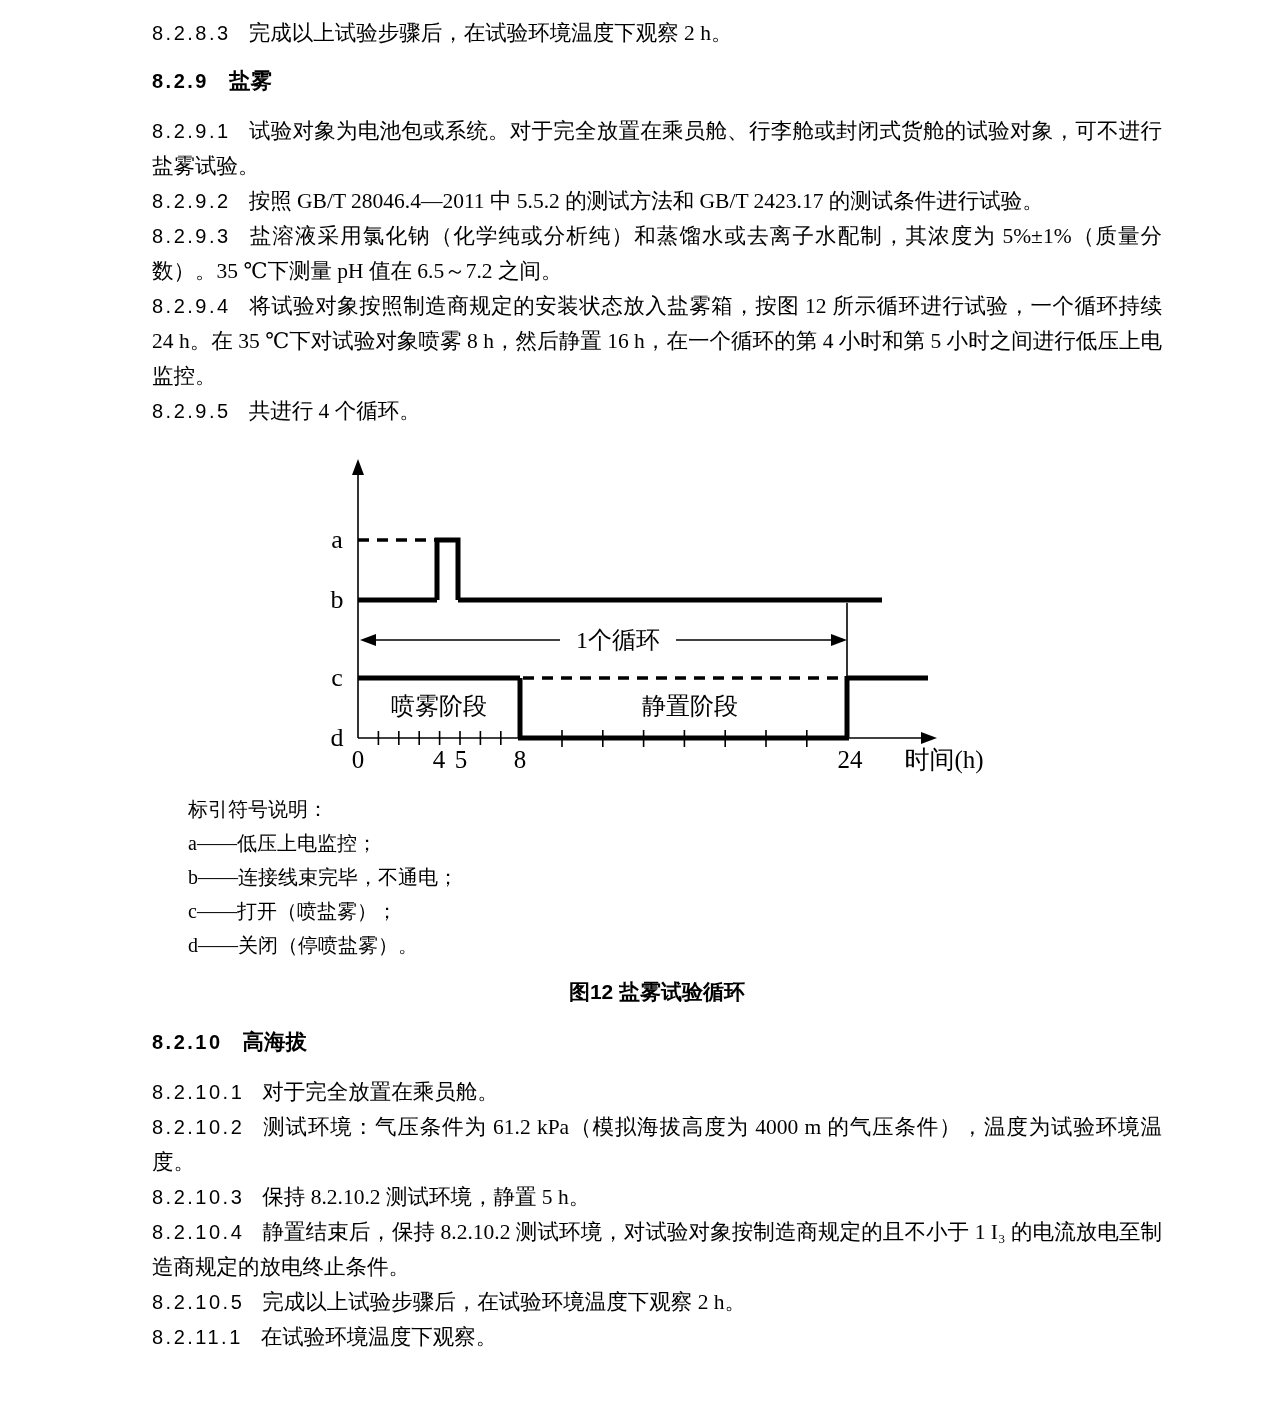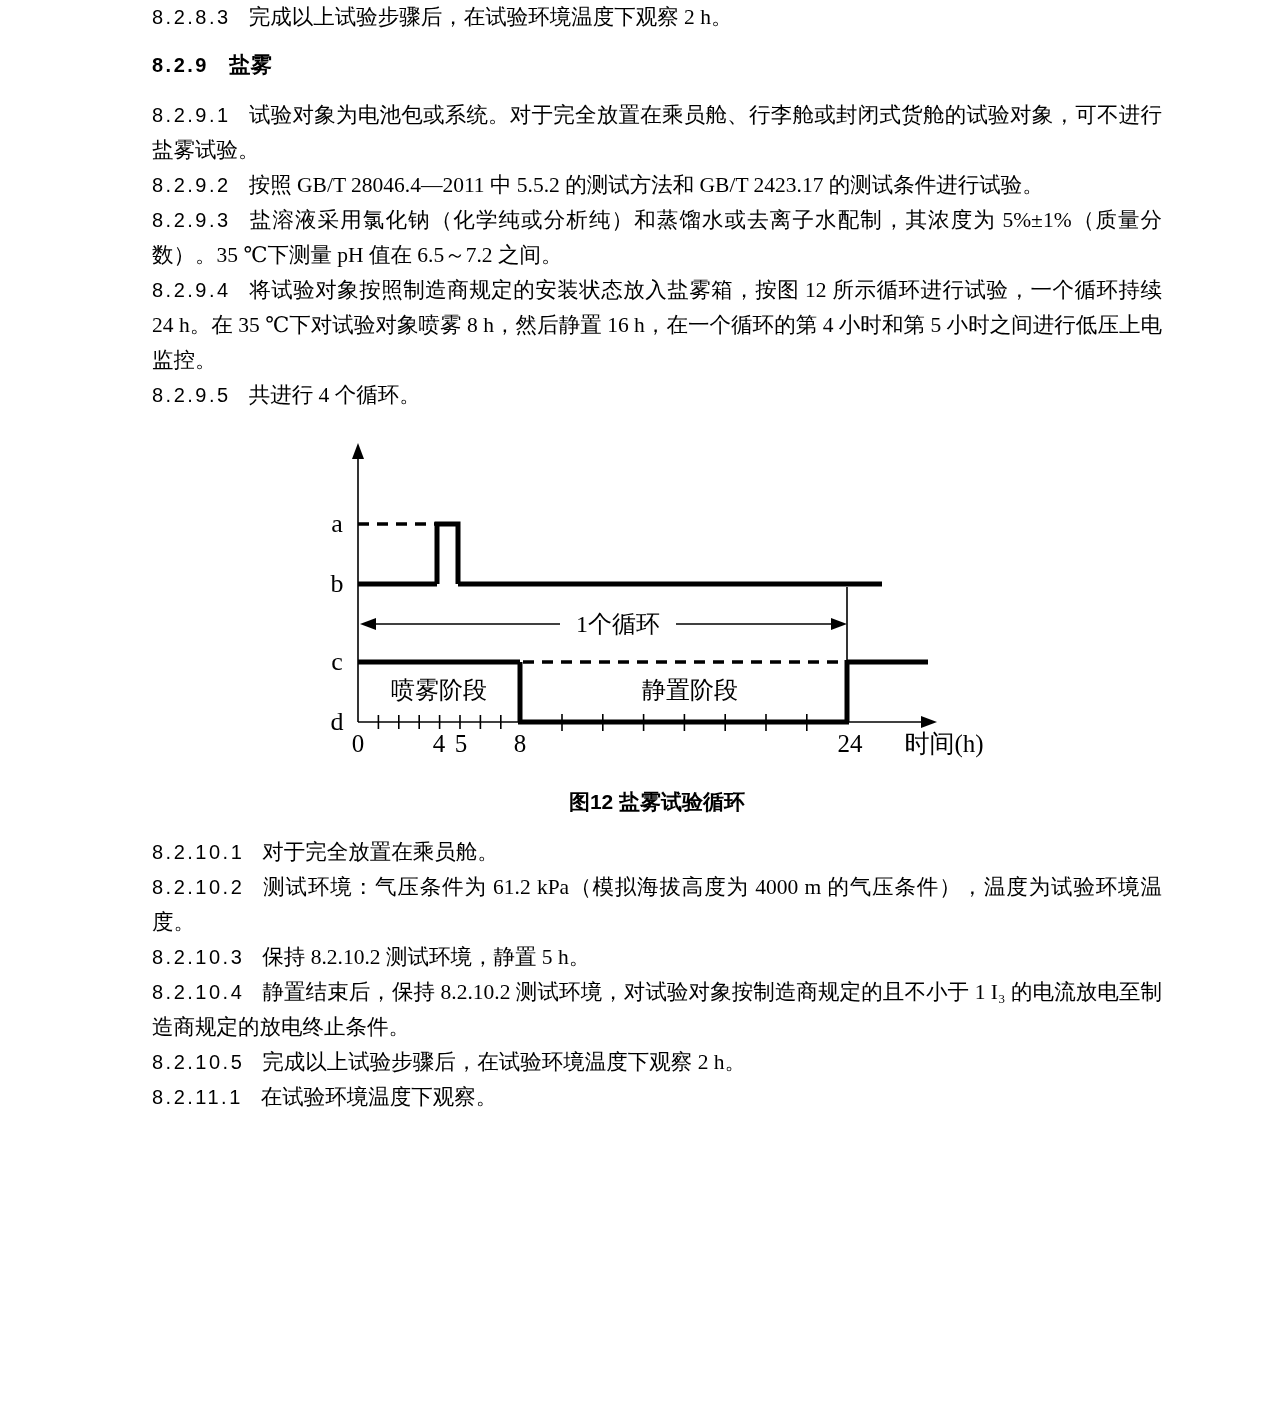--- a/index.html
+++ b/index.html
@@ -1,21 +1,21 @@
 <!DOCTYPE html>
 <html><head>
 <meta charset="utf-8">
 <style>
   html,body { margin:0; padding:0; }
   body {
     width:1280px; height:1413px; position:relative; overflow:hidden;
     background:#ffffff; color:#000000;
     font-family:"Liberation Serif","DejaVu Serif",serif;
   }
-  .content { position:absolute; left:152px; top:0; width:1010px; }
+  .content { position:absolute; left:152px; top:16px; width:1010px; }
   p { margin:0; }
   .clause {
     font-size:21.5px; line-height:35px; text-align:justify;
   }
   .num {
     font-family:"Liberation Sans","DejaVu Sans",sans-serif;
     font-size:20px; letter-spacing:2.5px; margin-right:18px; white-space:nowrap;
   }
   .heading {
     font-family:"Liberation Sans","DejaVu Sans",sans-serif;
@@ -115,24 +115,34 @@
 
       <text class="fig-serif" x="38" y="315" font-size="25" text-anchor="middle">0</text>
       <text class="fig-serif" x="119" y="315" font-size="25" text-anchor="middle">4</text>
       <text class="fig-serif" x="141" y="315" font-size="25" text-anchor="middle">5</text>
       <text class="fig-serif" x="200" y="315" font-size="25" text-anchor="middle">8</text>
       <text class="fig-serif" x="530" y="315" font-size="25" text-anchor="middle">24</text>
       <text class="fig-serif" x="624" y="315" font-size="25" text-anchor="middle">时间(h)</text>
     </svg>
   </div>
 
+  <div class="legend">
+    <p class="clause">标引符号说明：</p>
+    <div id="legend-items">
+        <p>a——低压上电监控；</p>
+        <p>b——连接线束完毕，不通电；</p>
+        <p>c——打开（喷盐雾）；</p>
+        <p>d——关闭（停喷盐雾）。</p>
+      </div>
+  </div>
 
   <p class="caption">图12 盐雾试验循环</p>
 
   <div id="sections-after">
+      <p class="heading"><span class="num">8.2.10</span><span>高海拔</span></p>
       <p class="clause"><span class="num">8.2.10.1</span><span>对于完全放置在乘员舱。</span></p>
       <p class="clause"><span class="num">8.2.10.2</span><span>测试环境：气压条件为 61.2 kPa（模拟海拔高度为 4000 m 的气压条件），温度为试验环境温度。</span></p>
       <p class="clause"><span class="num">8.2.10.3</span><span>保持 8.2.10.2 测试环境，静置 5 h。</span></p>
       <p class="clause"><span class="num">8.2.10.4</span><span>静置结束后，保持 8.2.10.2 测试环境，对试验对象按制造商规定的且不小于 1 I₃ 的电流放电至制造商规定的放电终止条件。</span></p>
       <p class="clause"><span class="num">8.2.10.5</span><span>完成以上试验步骤后，在试验环境温度下观察 2 h。</span></p>
       <p class="clause"><span class="num">8.2.11.1</span><span>在试验环境温度下观察。</span></p>
     </div>
 
 </div>
 

